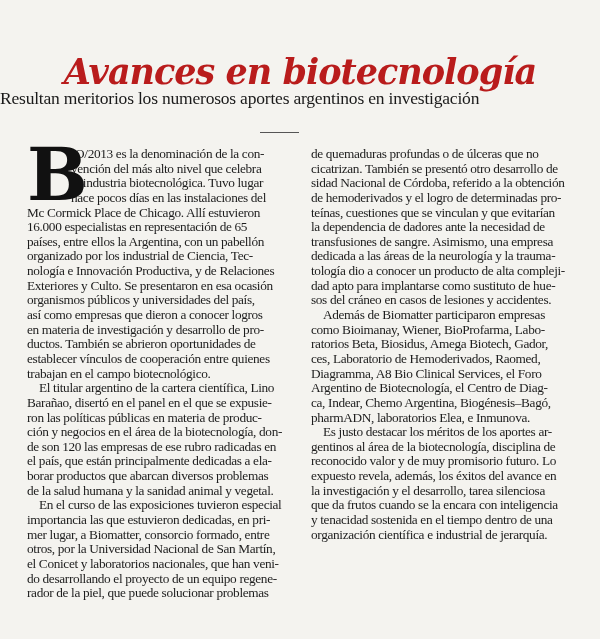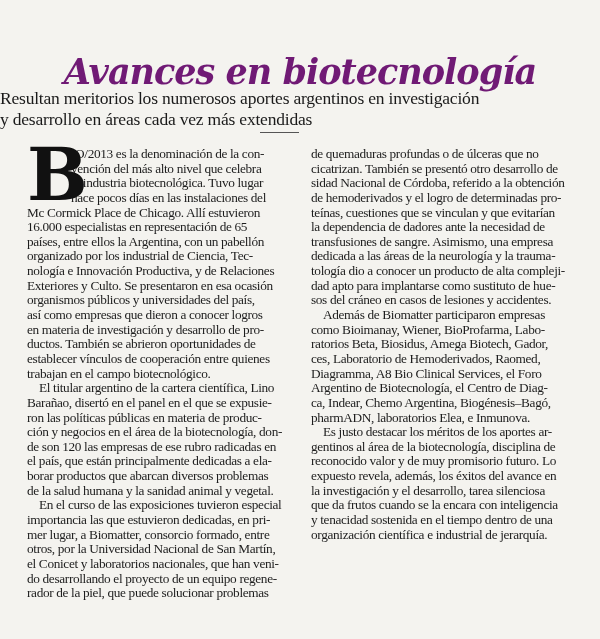--- a/index.html
+++ b/index.html
@@ -9,21 +9,21 @@
     font-family: "DejaVu Serif", serif;
     color: #1c1c1c;
     position: relative;
   }
   .title {
     position: absolute; left: 0; top: 28px; width: 600px;
     text-align: center;
     font-family: "DejaVu Serif", serif;
     font-style: italic; font-weight: bold;
     font-size: 35px; letter-spacing: -1px;
-    color: #701a75;
+    color: #b91c1c;
   }
   .subtitle {
     position: absolute; left: 0; top: 88px; width: 600px;
     text-align: left;
     font-family: "Liberation Serif", serif;
     font-size: 17.5px; line-height: 21px;
     color: #1a1a1a; letter-spacing: -0.2px;
   }
   .rule {
     position: absolute; left: 260px; top: 132px; width: 39px; height: 1px;
@@ -47,21 +47,20 @@
   }
   .dc-ln { padding-left: 44px; }
 </style>
 </head>
 <body>
 
 <h1 class="title">Avances en biotecnología</h1>
 
 <div class="subtitle">
   <div>Resultan meritorios los numerosos aportes argentinos en investigación</div>
-  <div>y desarrollo en áreas cada vez más extendidas</div>
 </div>
 
 <div class="rule"></div>
 
 <div class="col col-left dropcap-wrap" id="col-left">
   <span class="dropcap">B</span>
 <span class="ln dc-ln">IO/2013 es la denominación de la con-</span>
     <span class="ln dc-ln">vención del más alto nivel que celebra</span>
     <span class="ln dc-ln">la industria biotecnológica. Tuvo lugar</span>
     <span class="ln dc-ln">hace pocos días en las instalaciones del</span>

